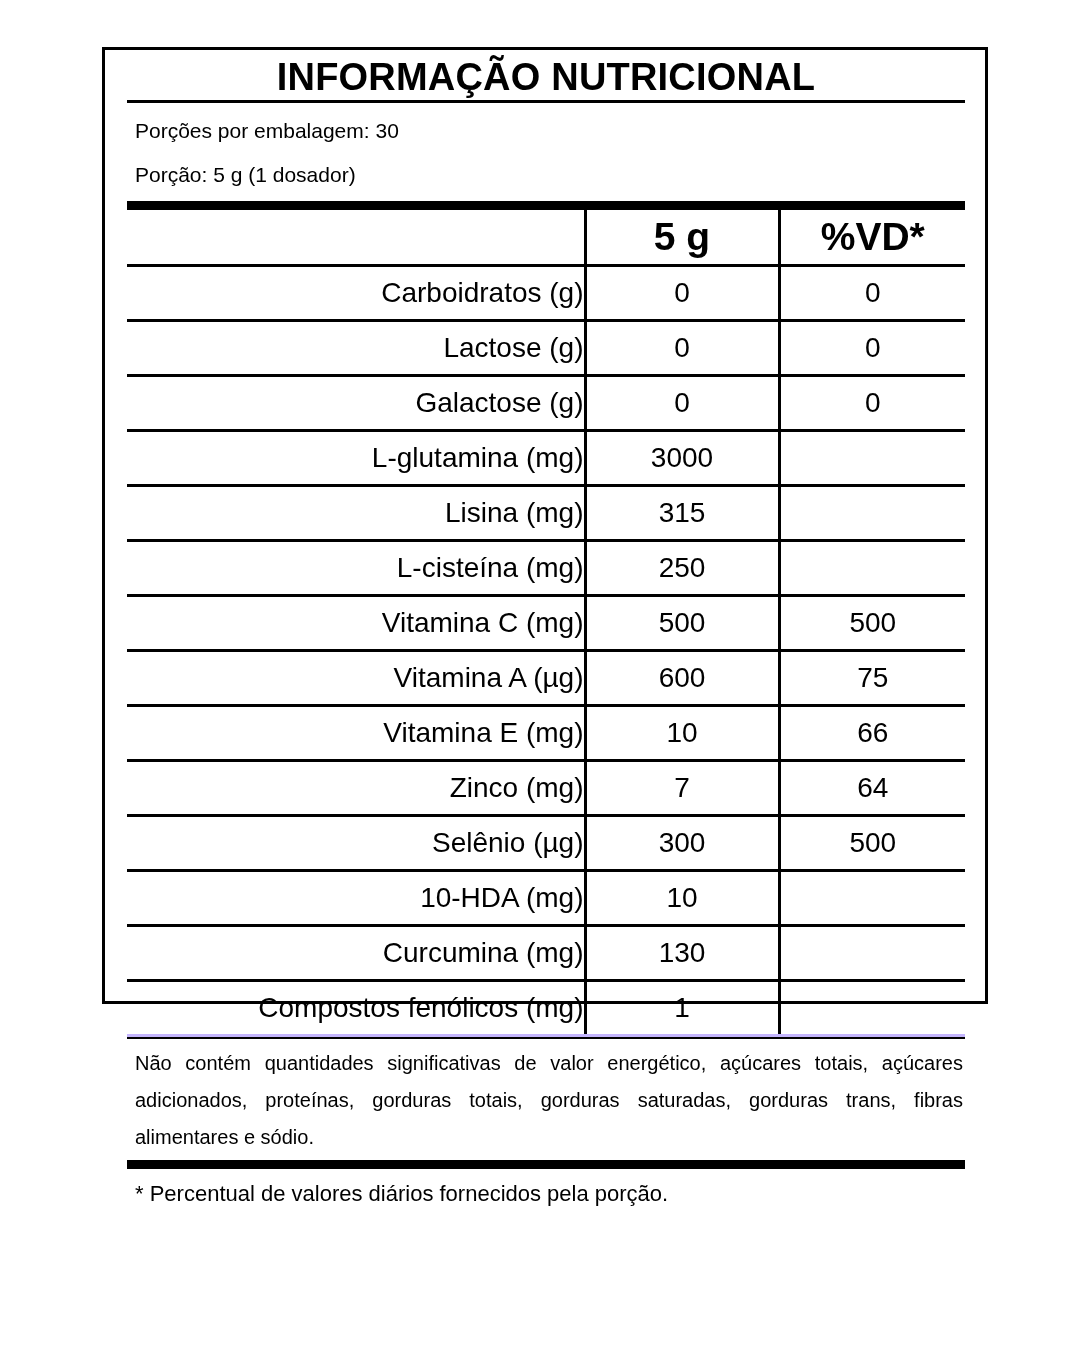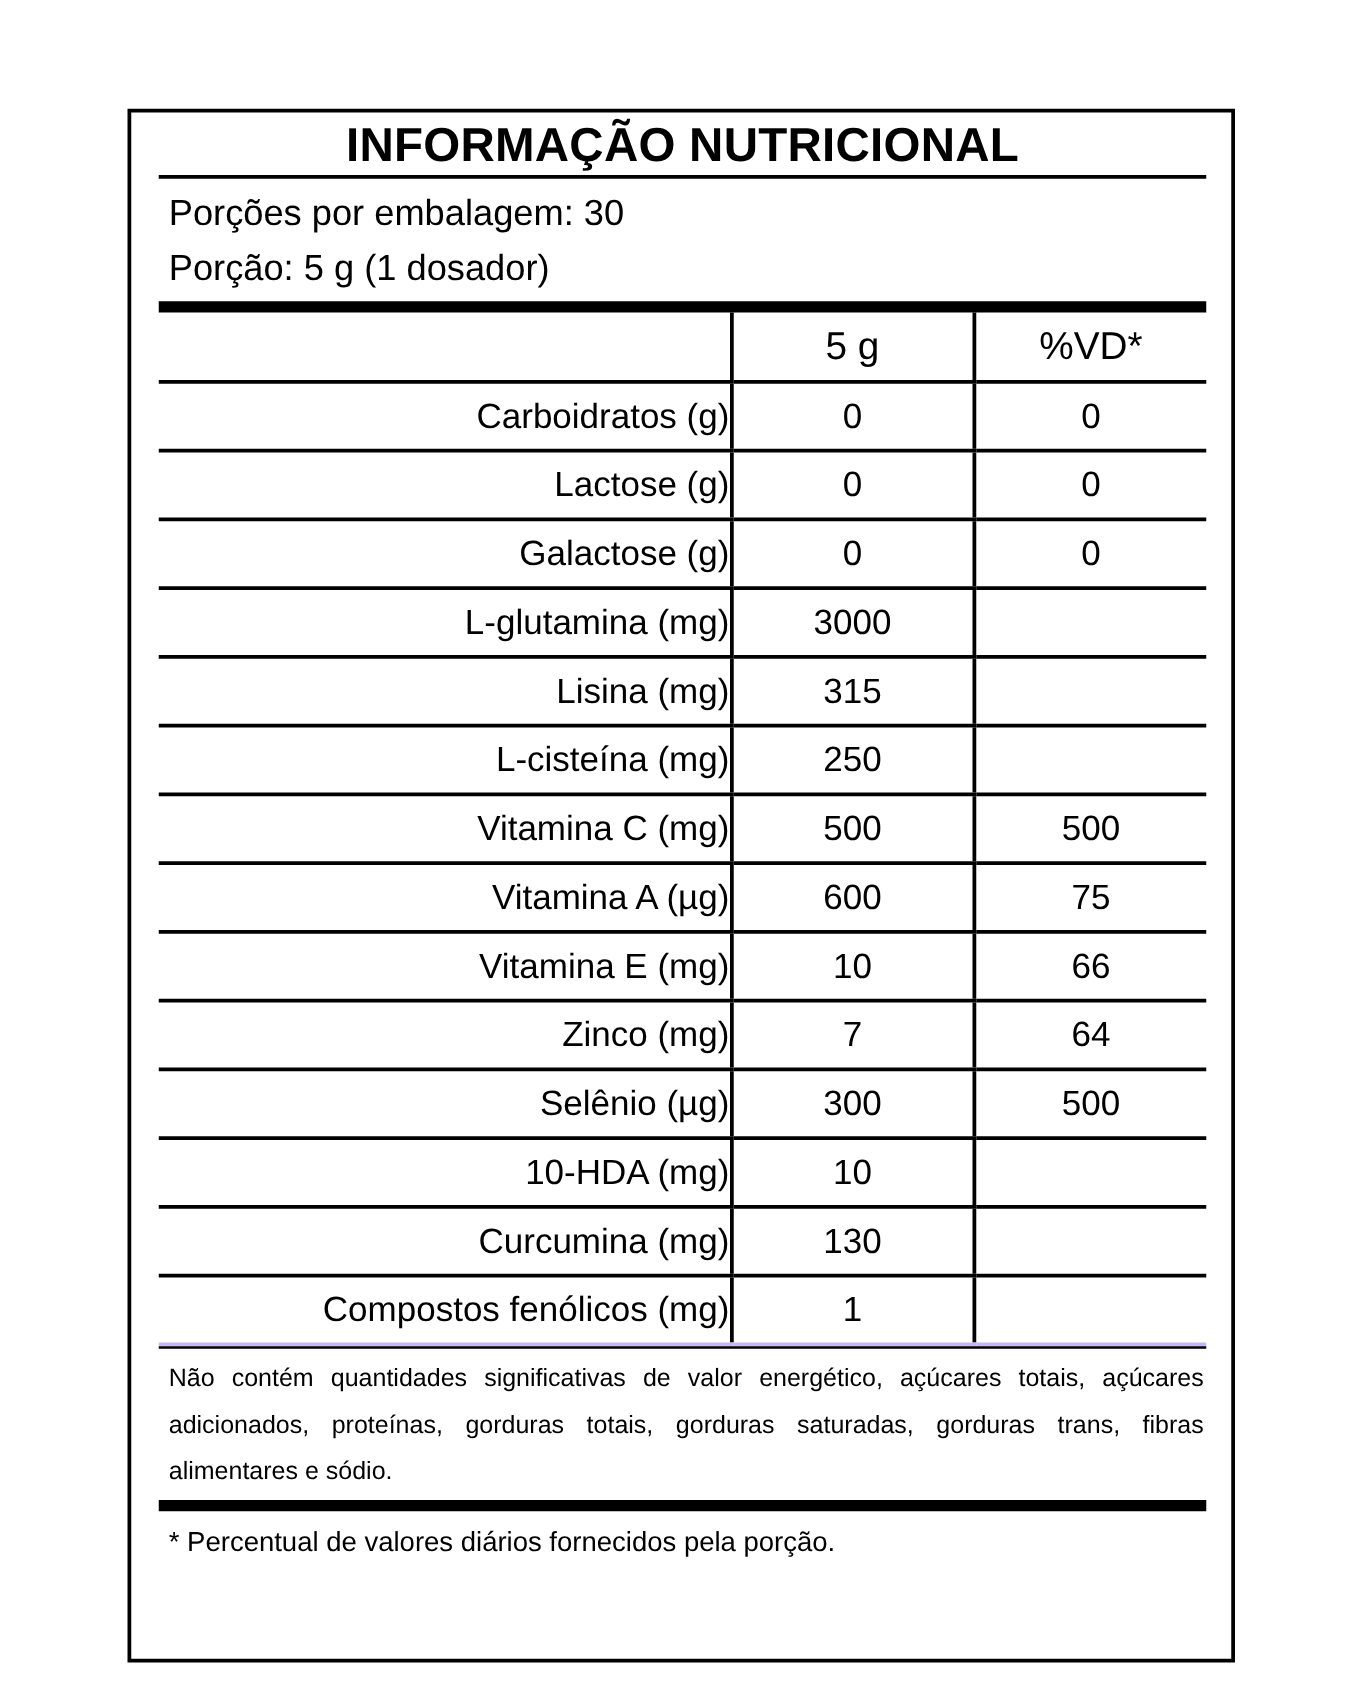--- a/index.html
+++ b/index.html
@@ -14,25 +14,24 @@
     font-family: "Liberation Sans", sans-serif;
     color: #000000;
     -webkit-font-smoothing: antialiased;
   }
 
   .label-frame {
     position: absolute;
     left: 102px;
     top: 47px;
     width: 886px;
-    height: 1243px;
+    height: 957px;
     border: 3px solid #000000;
     box-sizing: border-box;
     background: #ffffff;
-    margin-top: 40px;
   }
 
   .inner {
     position: absolute;
     left: 22px;
     top: 0px;
     width: 838px;
   }
 
   
@@ -61,21 +60,21 @@
     height: 0;
     border-top: 2px solid #000000;
     width: 100%;
   }
 
   
   .serving-block {
     padding: 6px 0 4px 8px;
   }
   .serving-line {
-    font-size: 29px;
+    font-size: 21px;
     line-height: 44px;
     white-space: nowrap;
   }
 
   
   table.nutri {
     width: 100%;
     border-collapse: collapse;
     table-layout: fixed;
     font-size: 28px;
@@ -86,22 +85,22 @@
 
   table.nutri th,
   table.nutri td {
     padding: 0;
     height: 52px;
     vertical-align: middle;
     border-bottom: 3px solid #000000;
   }
 
   table.nutri thead th {
-    font-size: 31px;
-    font-weight: normal;
+    font-size: 39px;
+    font-weight: bold;
     text-align: center;
     height: 54px;
   }
   table.nutri thead th.h-name {
     border-bottom: 3px solid #000000;
   }
 
   table.nutri td.qty,
   table.nutri td.vd,
   table.nutri th.h-qty,

